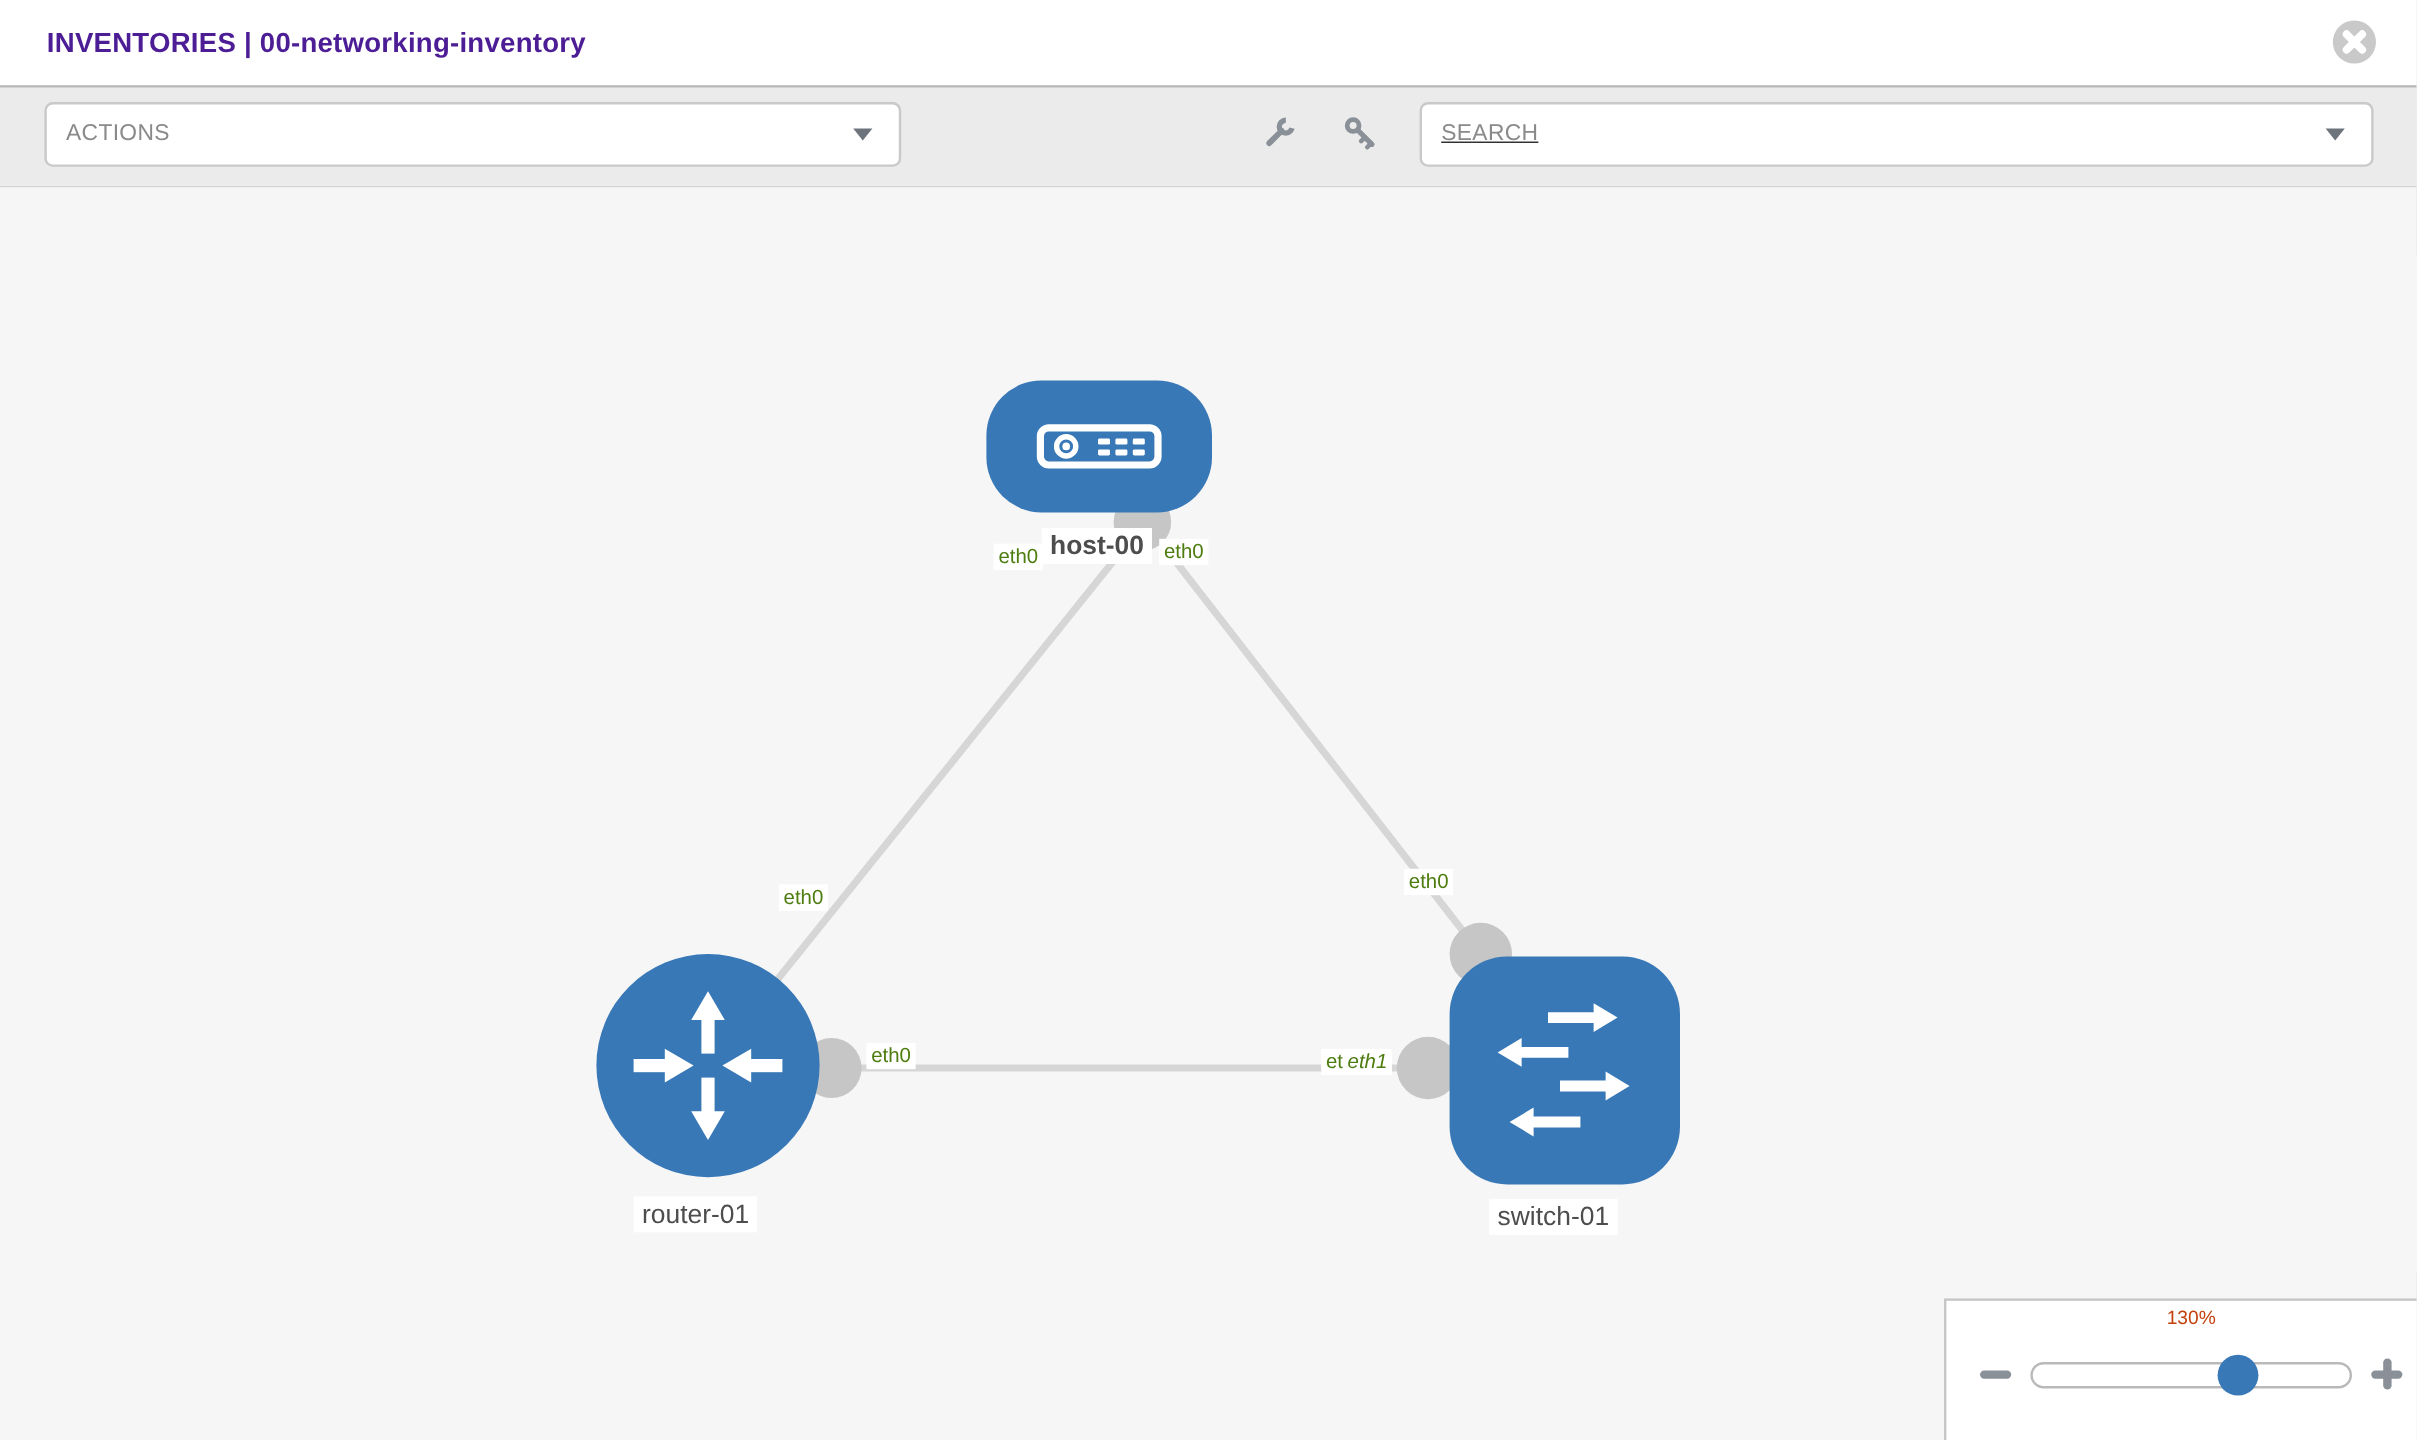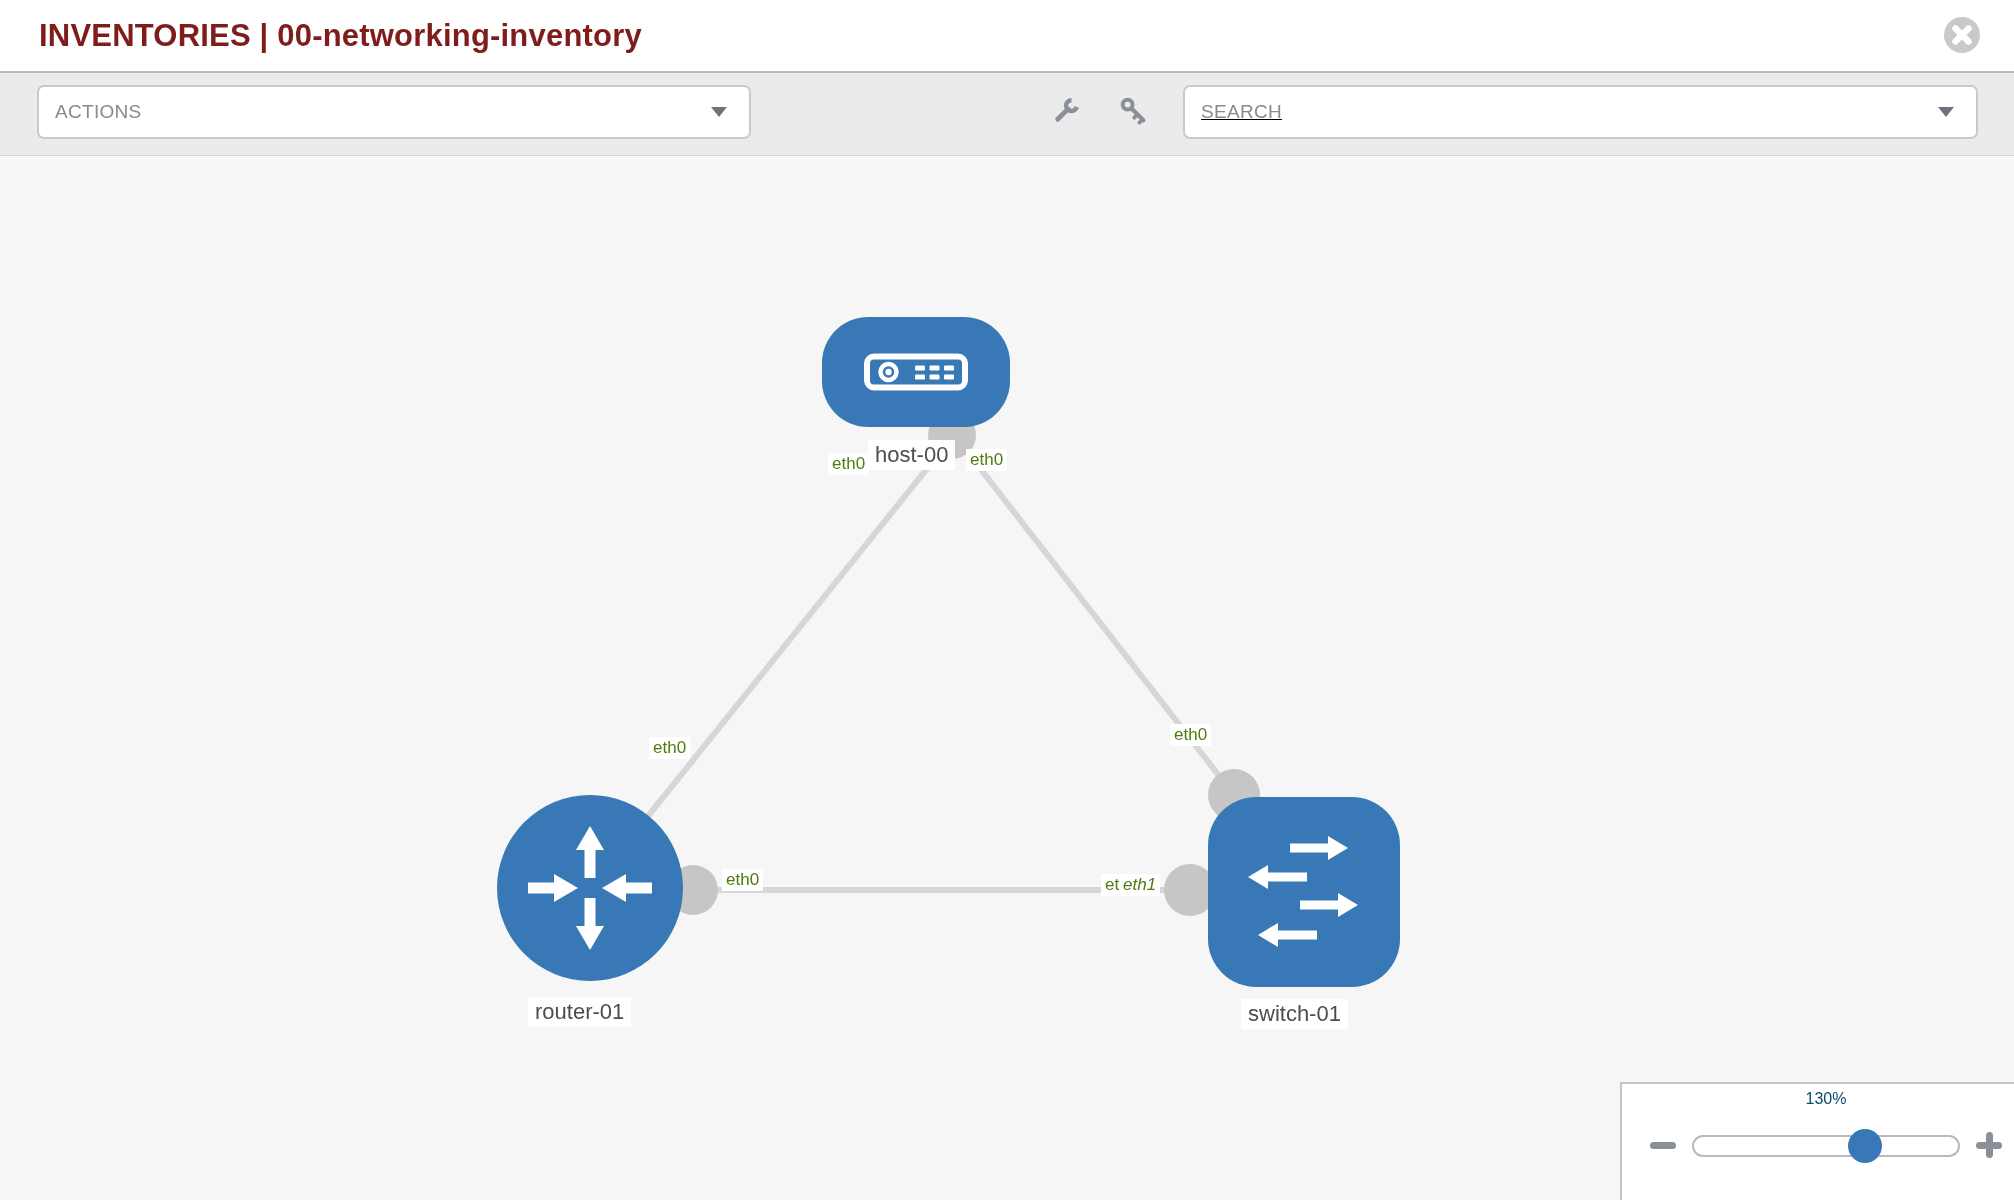--- a/index.html
+++ b/index.html
@@ -3,21 +3,21 @@
 <meta charset="utf-8">
 <style>
   html,body{margin:0;padding:0;background:#e0e0e0;}
   #stage{position:relative;width:2014px;height:1200px;overflow:hidden;
          background:#f6f6f6;font-family:"Liberation Sans",sans-serif;}
 
   
   .header{position:absolute;left:0;top:0;width:2014px;height:71px;background:#ffffff;
           border-bottom:2px solid #b9b9b9;z-index:20;}
   .title{position:absolute;left:39px;top:0;height:71px;line-height:71px;
-         font-size:31px;font-weight:700;color:#7f1d1d;letter-spacing:0.2px;}
+         font-size:23px;font-weight:700;color:#4c1d95;letter-spacing:0.2px;}
   .close-btn{position:absolute;left:1943px;top:16px;width:38px;height:38px;cursor:pointer;}
 
   
   .toolbar{position:absolute;left:0;top:73px;width:2014px;height:82px;background:#ebebeb;
            border-bottom:1px solid #d4d4d4;z-index:19;}
   .select-box{position:absolute;top:12px;height:54px;background:#ffffff;border:2px solid #c9c9c9;
               border-radius:7px;box-sizing:border-box;display:flex;align-items:center;
               justify-content:space-between;padding:0 22px 0 16px;cursor:pointer;}
   .select-box .sel-label{font-size:19px;color:#8a8a8a;letter-spacing:0.3px;}
   .caret{width:0;height:0;border-left:8px solid transparent;border-right:8px solid transparent;
@@ -34,21 +34,21 @@
 
   .node-label{position:absolute;background:#ffffff;color:#4d4d4d;font-size:22px;
               padding:2px 7px;z-index:4;white-space:nowrap;}
   .eth-label{position:absolute;background:#ffffff;color:#4d7c0f;font-size:17px;
              padding:1px 4px;z-index:4;white-space:nowrap;}
 
   
   .zoom-panel{position:absolute;left:1620px;top:1082px;width:400px;height:126px;
               background:#ffffff;border:2px solid #c6c6c6;box-sizing:border-box;z-index:15;}
   .zoom-pct{position:absolute;left:70px;top:6px;width:268px;text-align:center;
-            font-size:16px;color:#0c4a6e;}
+            font-size:16px;color:#c2410c;}
   .zoom-track{position:absolute;left:70px;top:51px;width:268px;height:22px;background:#ffffff;
               border:2px solid #b9b9b9;border-radius:13px;box-sizing:border-box;cursor:pointer;}
   .zoom-thumb{position:absolute;left:226px;top:45px;width:34px;height:34px;border-radius:50%;
               background:#3878B6;cursor:pointer;}
   .zoom-btn{position:absolute;width:30px;height:30px;cursor:pointer;}
   .zoom-out{left:26px;top:46px;}
   .zoom-in{left:352px;top:46px;}
   .bar-h{position:absolute;left:2px;top:11.5px;width:26px;height:7px;border-radius:3.5px;
          background:#8a9097;}
   .bar-v{position:absolute;left:11.5px;top:2px;width:7px;height:26px;border-radius:3.5px;
@@ -104,21 +104,21 @@
         <line x1="78" y1="60" x2="37" y2="60"></line>
         <polygon points="19,60 39,48 39,72" stroke="none"></polygon>
         <line x1="71" y1="88" x2="111" y2="88"></line>
         <polygon points="129,88 109,76 109,100" stroke="none"></polygon>
         <line x1="88" y1="118" x2="47" y2="118"></line>
         <polygon points="29,118 49,106 49,130" stroke="none"></polygon>
       </g>
     </svg>
   </div>
 
-  <div class="node-label" style="left:868px;top:440px;">host-00</div>
+  <div class="node-label" style="left:868px;top:440px;font-weight:bold;">host-00</div>
   <div class="node-label" style="left:528px;top:997px;">router-01</div>
   <div class="node-label" style="left:1241px;top:999px;">switch-01</div>
 
   <div class="eth-label" style="left:828px;top:453px;">eth0</div>
   <div class="eth-label" style="left:966px;top:449px;">eth0</div>
   <div class="eth-label" style="left:649px;top:737px;">eth0</div>
   <div class="eth-label" style="left:1170px;top:724px;">eth0</div>
   <div class="eth-label" style="left:722px;top:869px;">eth0</div>
   <div class="eth-label" style="left:1101px;top:874px;">eth0</div>
   <div class="eth-label" style="left:1119px;top:874px;font-style:italic;">eth1</div>

